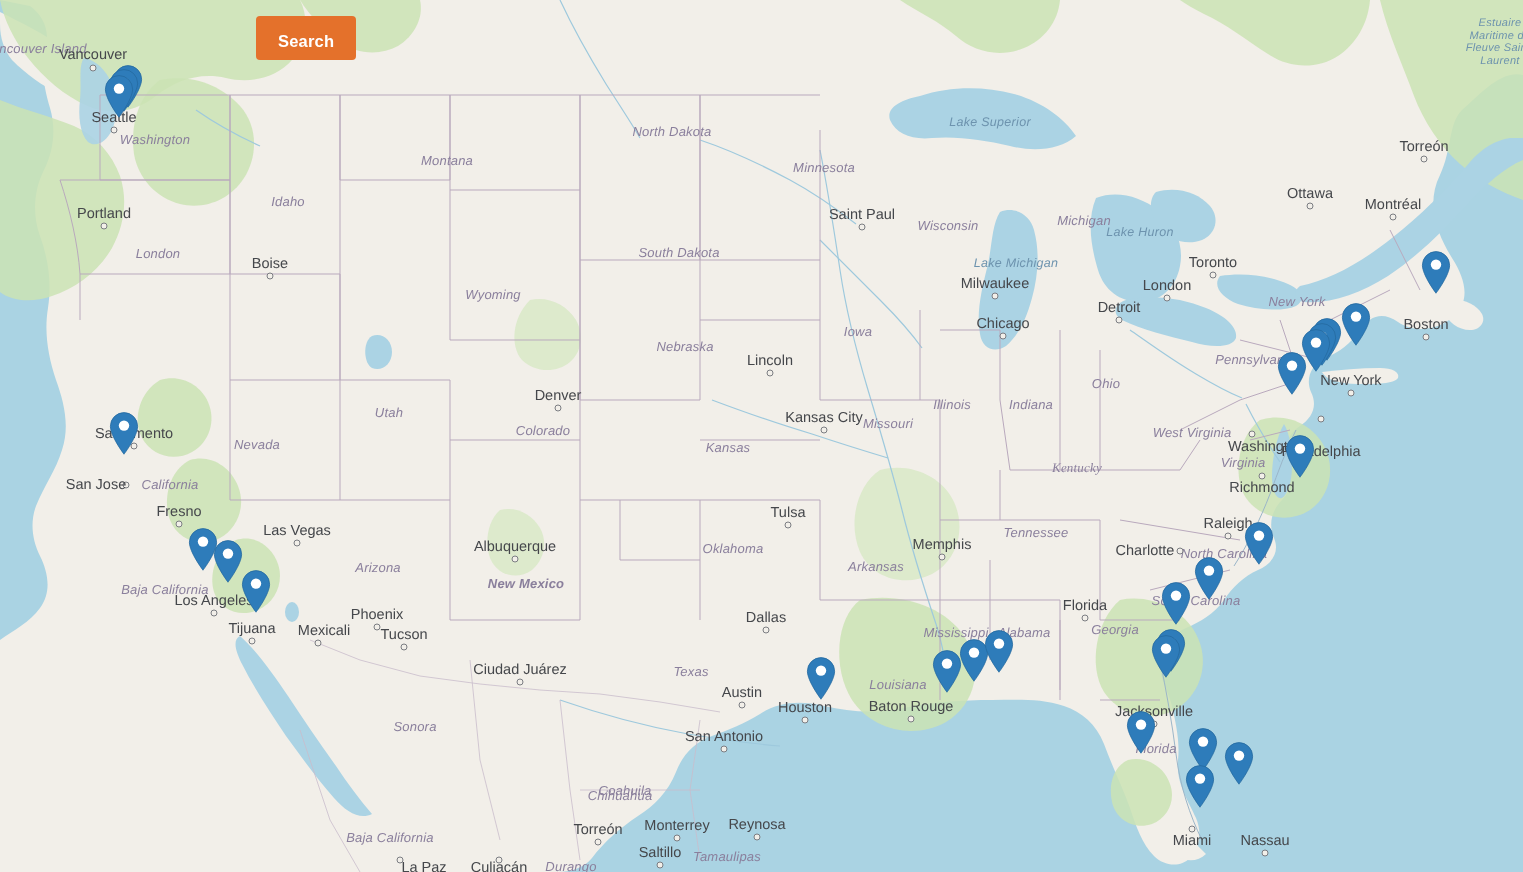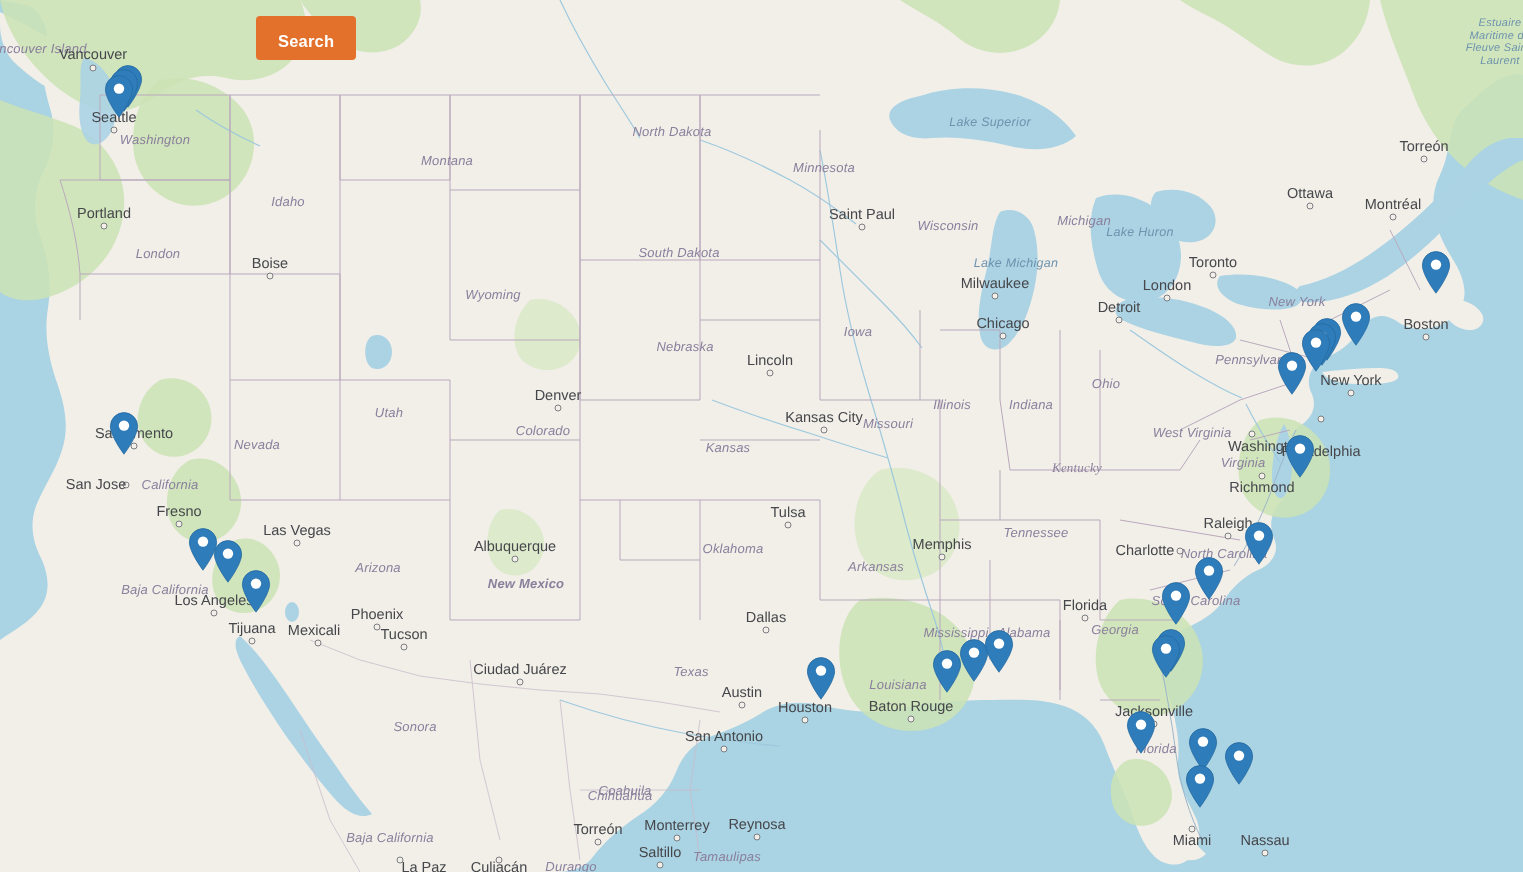--- a/index.html
+++ b/index.html
@@ -458,21 +458,21 @@
         <div class="map-label lbl-city" style="left: 96px; top: 485px;">San Jose</div>
         <div class="city-dot" style="left: 179px; top: 524px;"></div>
         <div class="map-label lbl-city" style="left: 179px; top: 512px;">Fresno</div>
         <div class="city-dot" style="left: 297px; top: 543px;"></div>
         <div class="map-label lbl-city" style="left: 297px; top: 531px;">Las Vegas</div>
         <div class="city-dot" style="left: 214px; top: 613px;"></div>
         <div class="map-label lbl-city" style="left: 214px; top: 601px;">Los Angeles</div>
         <div class="city-dot" style="left: 252px; top: 641px;"></div>
         <div class="map-label lbl-city" style="left: 252px; top: 629px;">Tijuana</div>
         <div class="city-dot" style="left: 318px; top: 643px;"></div>
-        <div class="map-label lbl-city" style="left: 314px; top: 631px;">Mexicali</div>
+        <div class="map-label lbl-city" style="left: 324px; top: 631px;">Mexicali</div>
         <div class="city-dot" style="left: 377px; top: 627px;"></div>
         <div class="map-label lbl-city" style="left: 377px; top: 615px;">Phoenix</div>
         <div class="city-dot" style="left: 404px; top: 647px;"></div>
         <div class="map-label lbl-city" style="left: 404px; top: 635px;">Tucson</div>
         <div class="city-dot" style="left: 558px; top: 408px;"></div>
         <div class="map-label lbl-city" style="left: 558px; top: 396px;">Denver</div>
         <div class="city-dot" style="left: 515px; top: 559px;"></div>
         <div class="map-label lbl-city" style="left: 515px; top: 547px;">Albuquerque</div>
         <div class="city-dot" style="left: 520px; top: 682px;"></div>
         <div class="map-label lbl-city" style="left: 520px; top: 670px;">Ciudad Juárez</div>

